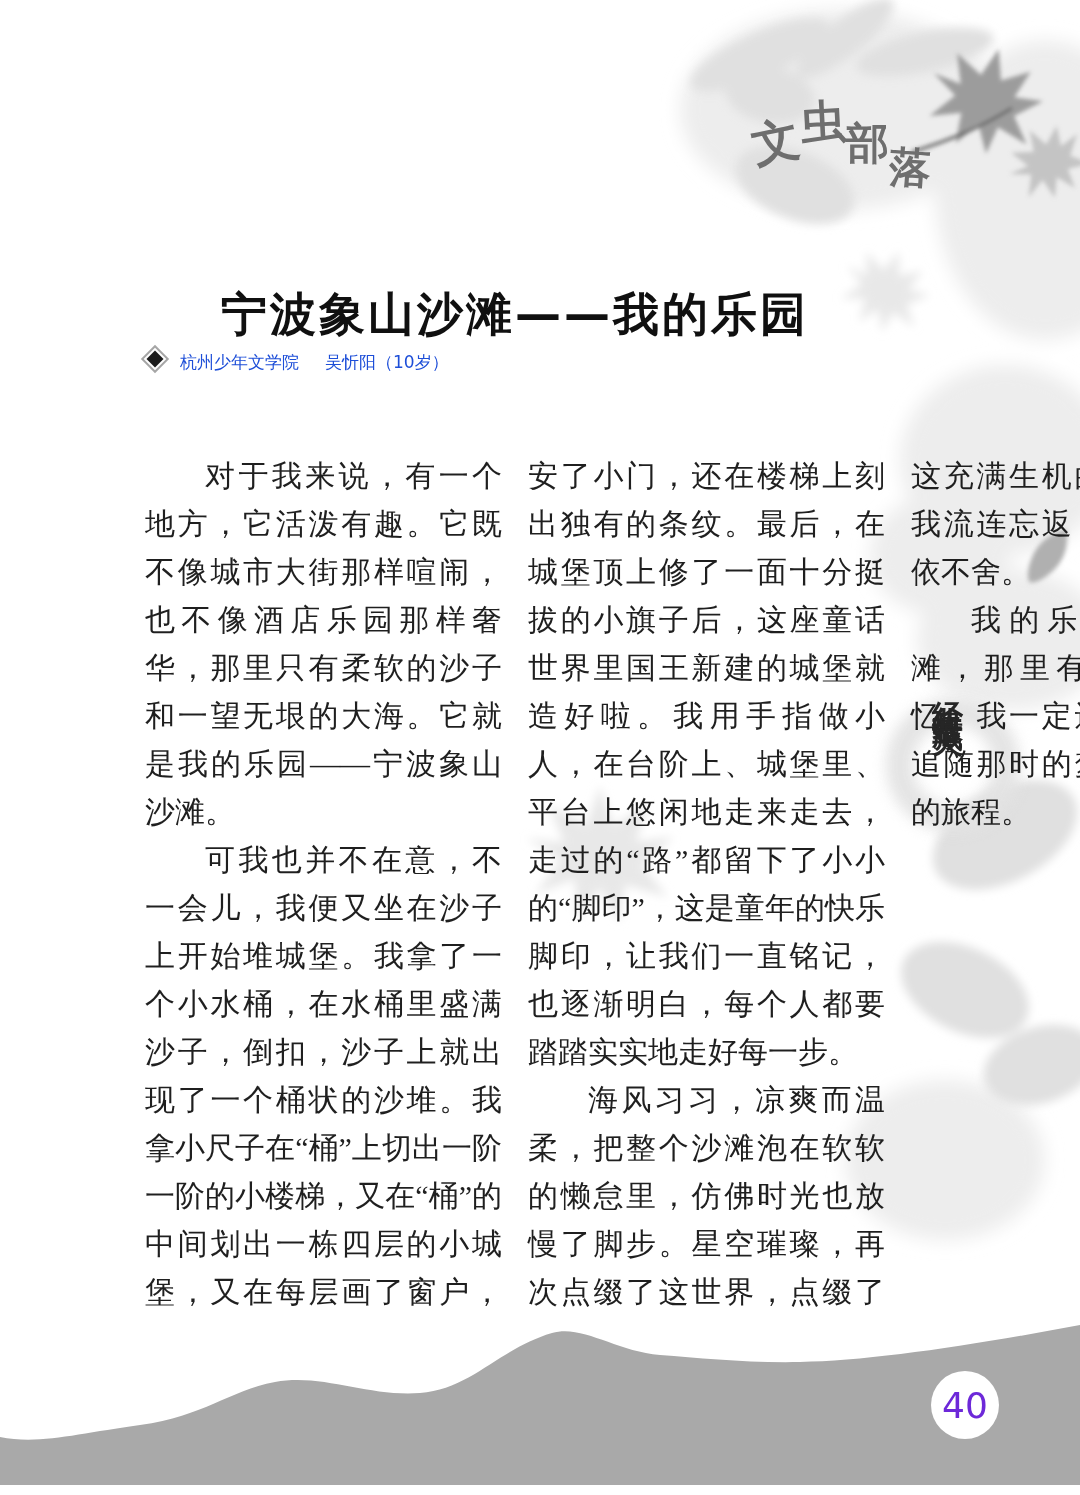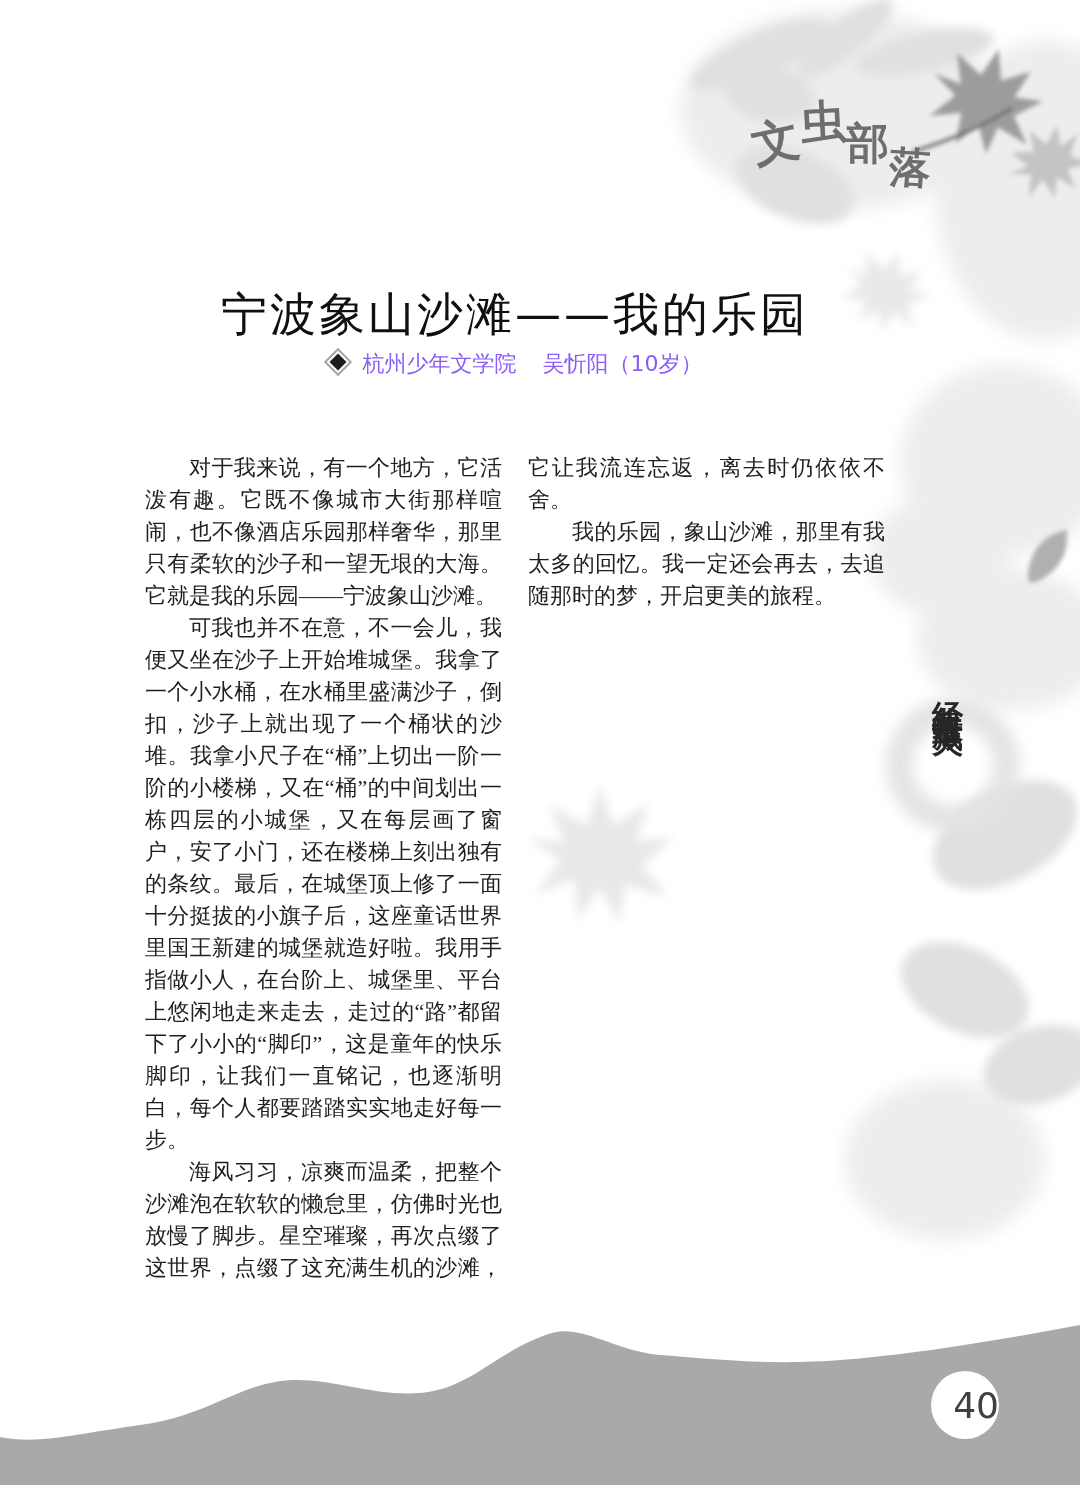--- a/index.html
+++ b/index.html
@@ -17,61 +17,61 @@
     font-weight:bold; color:#6e6e6e; line-height:1;
   }
   .lc0 { left:752px; top:118px; font-size:47px; transform:rotate(-12deg); }
   .lc1 { left:801px; top:99px;  font-size:45px; transform:rotate(-3deg); }
   .lc2 { left:846px; top:122px; font-size:43px; }
   .lc3 { left:889px; top:147px; font-size:42px; transform:rotate(4deg); }
   
   .article-title {
     position:absolute; left:145px; top:256px; width:740px; z-index:2;
     text-align:center; font-family:"DejaVu Sans","Liberation Sans",sans-serif;
-    font-weight:normal; font-size:46px; letter-spacing:3px; color:#101010; line-height:1.2;
+    font-weight:bold; font-size:46px; letter-spacing:3px; color:#101010; line-height:1.2;
   }
   .byline {
     position:absolute; left:145px; top:349px; width:740px; z-index:2;
-    text-align:center; font-size:22px; color:#8b5cf6;
+    text-align:left; font-size:17px; color:#1d4ed8;
     font-family:"DejaVu Sans","Liberation Sans",sans-serif;
   }
   .diamond-outer {
     display:inline-block; width:16px; height:16px; border:2px solid #a6a6a6;
     transform:rotate(45deg); position:relative; margin-right:15px; vertical-align:-1px;
   }
   .diamond-inner { position:absolute; left:2px; top:2px; right:2px; bottom:2px; background:#1c1c1c; }
   .byline-sep { display:inline-block; width:26px; }
   
   .article-body {
     position:absolute; left:145px; top:452px; width:740px; height:892px; z-index:2;
     column-count:2; column-gap:26px; column-fill:auto;
-    font-size:22px; line-height:32px; color:#1f1f1f;
+    font-size:30px; line-height:48px; color:#1f1f1f;
     text-align:justify; text-justify:inter-character;
   }
   .article-body p { margin:0; text-indent:2em; }
   
   .wreath {
     position:absolute; left:886px; top:698px; width:134px; height:134px; z-index:1;
     border-radius:50%; border:27px solid #e3e3e3; box-sizing:border-box;
     filter:blur(7px); opacity:.95;
   }
   .collection-label {
     position:absolute; left:926px; top:676px; z-index:2;
     writing-mode:vertical-rl; text-orientation:upright;
     font-size:31px; letter-spacing:6px; color:#262626; font-weight:600;
     font-family:"Liberation Serif","DejaVu Serif",serif;
   }
   
   .footer-wave { position:absolute; left:0; top:1295px; width:1080px; height:200px; z-index:3; }
   .page-badge {
     position:absolute; left:931px; top:1371px; width:68px; height:68px; z-index:4;
     background:#ffffff; border-radius:50%;
-    display:flex; align-items:center; justify-content:flex-end;
+    display:flex; align-items:center; justify-content:center;
     font-family:"DejaVu Sans","Liberation Sans",sans-serif;
-    font-size:36px; color:#404040;
+    font-size:36px; color:#6d28d9;
   }
 </style>
 </head>
 <body>
 
 <div class="page">
 
   <svg class="deco-svg" viewBox="0 0 1080 1495" xmlns="http://www.w3.org/2000/svg">
     <defs>
       <filter id="b2" x="-60%" y="-60%" width="220%" height="220%">

